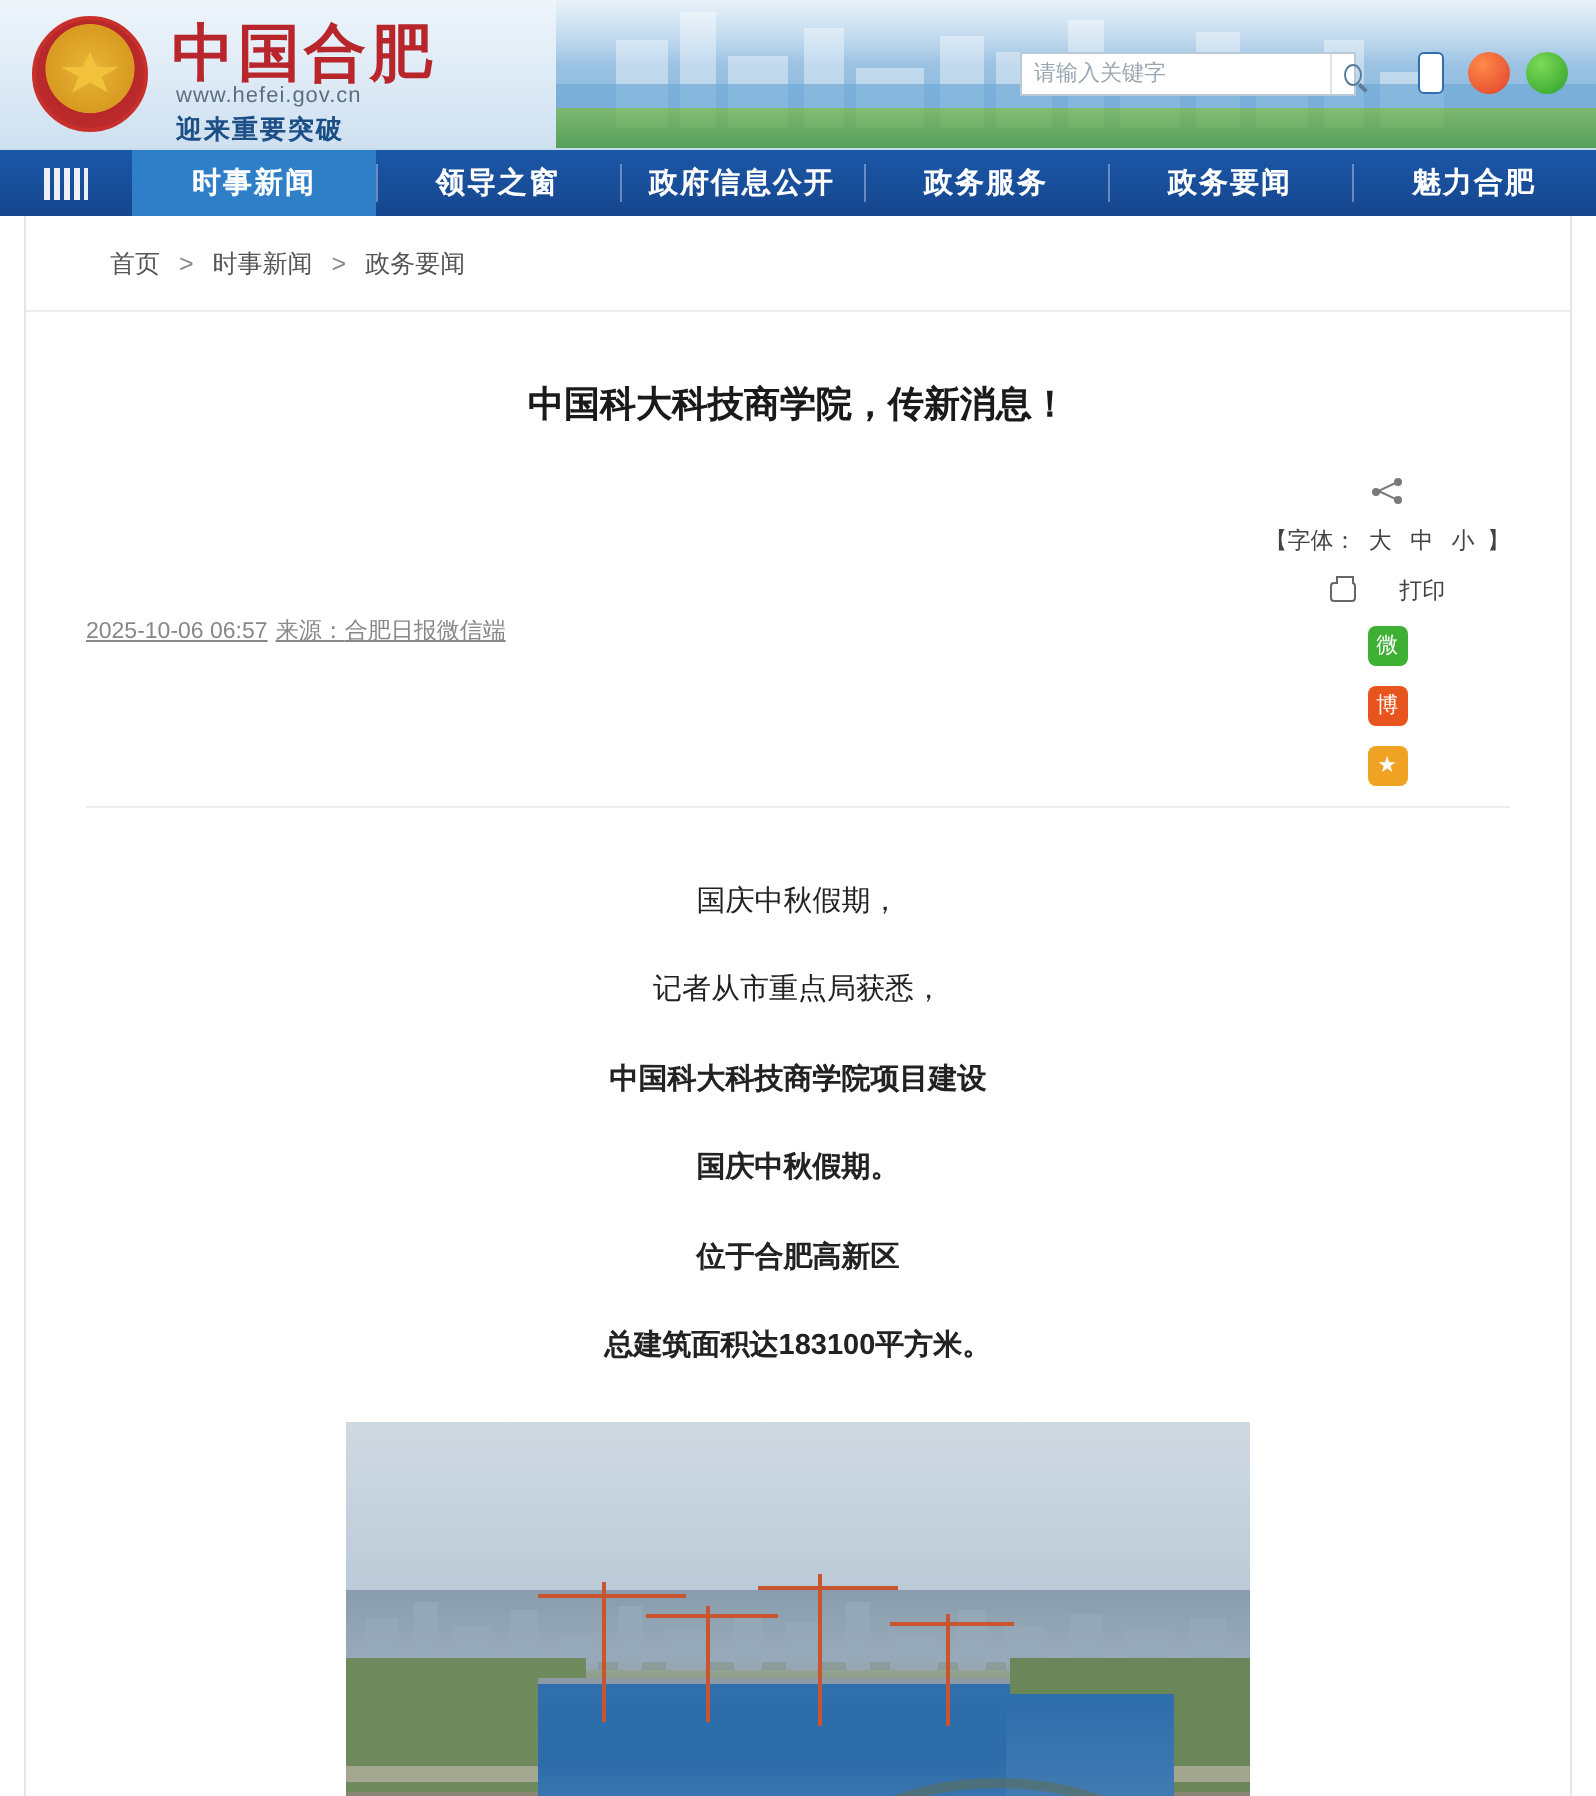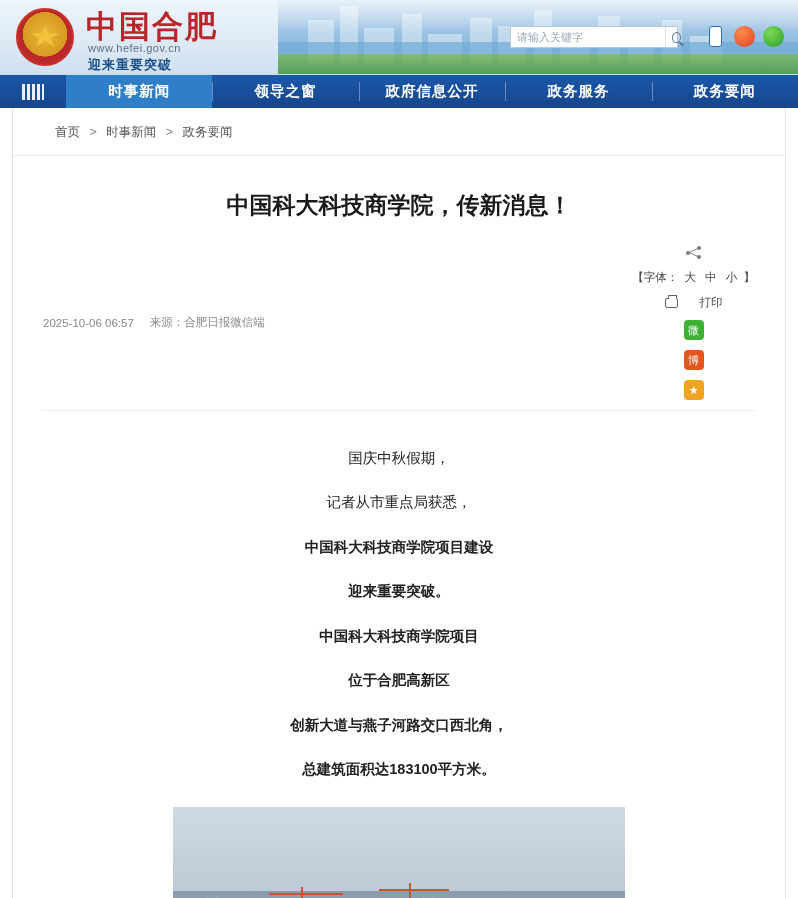--- a/index.html
+++ b/index.html
@@ -144,35 +144,35 @@
     padding: 16px 0 14px 16px;
     border-bottom: 1px solid #ededed;
     margin: 0 -30px 15px -30px;
     padding-left: 42px;
   }
   .breadcrumb span.sep { margin: 0 6px; color: #888; }
   .breadcrumb a { color: #555; text-decoration: none; cursor: pointer; }
 
   .article-title {
     text-align: center;
-    font-size: 23px;
+    font-size: 18px;
     font-weight: 700;
     color: #1a1a1a;
     margin: 34px 0 0 0;
     font-family: "Liberation Sans", sans-serif;
   }
 
   .meta-row {
     display: flex; align-items: center;
     margin-top: 24px;
     padding-bottom: 10px;
     border-bottom: 1px solid #ededed;
     font-size: 11.5px; color: #888;
   }
-  .meta-left { display: flex; align-items: center; gap: 16px; }
+  .meta-left { display: flex; align-items: center; gap: 4px; text-decoration: underline; }
   .meta-right { margin-left: auto; display: flex; align-items: center; gap: 10px; flex-direction: column; }
   .font-ctl { color: #444; font-size: 11.5px; }
   .font-ctl .sz { margin: 0 3px; cursor: pointer; }
   .print-btn { display: flex; align-items: center; gap: 22px; color: #444; cursor: pointer; font-size: 11.5px; }
   .printer {
     width: 13px; height: 10px; border: 1.4px solid #666; border-radius: 2px;
     position: relative; background: #fff;
   }
   .printer:before {
     content: ""; position: absolute; left: 2px; top: -4px; width: 7px; height: 3px;
@@ -296,20 +296,21 @@
 
 <div class="nav">
   <div class="nav-home">
     <span class="nav-home-ico"></span>
   </div>
   <div class="nav-item active">时事新闻</div>
   <div class="nav-item">领导之窗</div>
   <div class="nav-item">政府信息公开</div>
   <div class="nav-item">政务服务</div>
   <div class="nav-item">政务要闻</div>
+  <div class="nav-item">魅力合肥</div>
 </div>
 
 <div class="page">
   <div class="content-card">
 
     <div class="breadcrumb">
       <a>首页</a>
       <span class="sep">&gt;</span>
       <a>时事新闻</a>
       <span class="sep">&gt;</span>
@@ -351,24 +352,22 @@
         <span class="sq sq-star">
           <span class="sq-glyph">★</span>
         </span>
       </div>
     </div>
 
     <div class="article">
       <p class="lead-line">国庆中秋假期，</p>
       <p class="lead-line">记者从市重点局获悉，</p>
       <p class="lead-line bold">中国科大科技商学院项目建设</p>
-      <p class="lead-line bold">迎来重要突破。</p>
-      <p class="lead-line bold">中国科大科技商学院项目</p>
+      <p class="lead-line bold">国庆中秋假期。</p>
       <p class="lead-line bold">位于合肥高新区</p>
-      <p class="lead-line bold">创新大道与燕子河路交口西北角，</p>
       <p class="lead-line bold">总建筑面积达183100平方米。</p>
 
       <div class="figure">
         <div class="figure-img">
           <div class="f-sky"></div>
           <div class="f-skyline">
             <div class="f-sky-b" style="left:10px;width:16px;height:26px;"></div>
             <div class="f-sky-b" style="left:34px;width:12px;height:34px;"></div>
             <div class="f-sky-b" style="left:54px;width:18px;height:22px;"></div>
             <div class="f-sky-b" style="left:82px;width:14px;height:30px;"></div>

